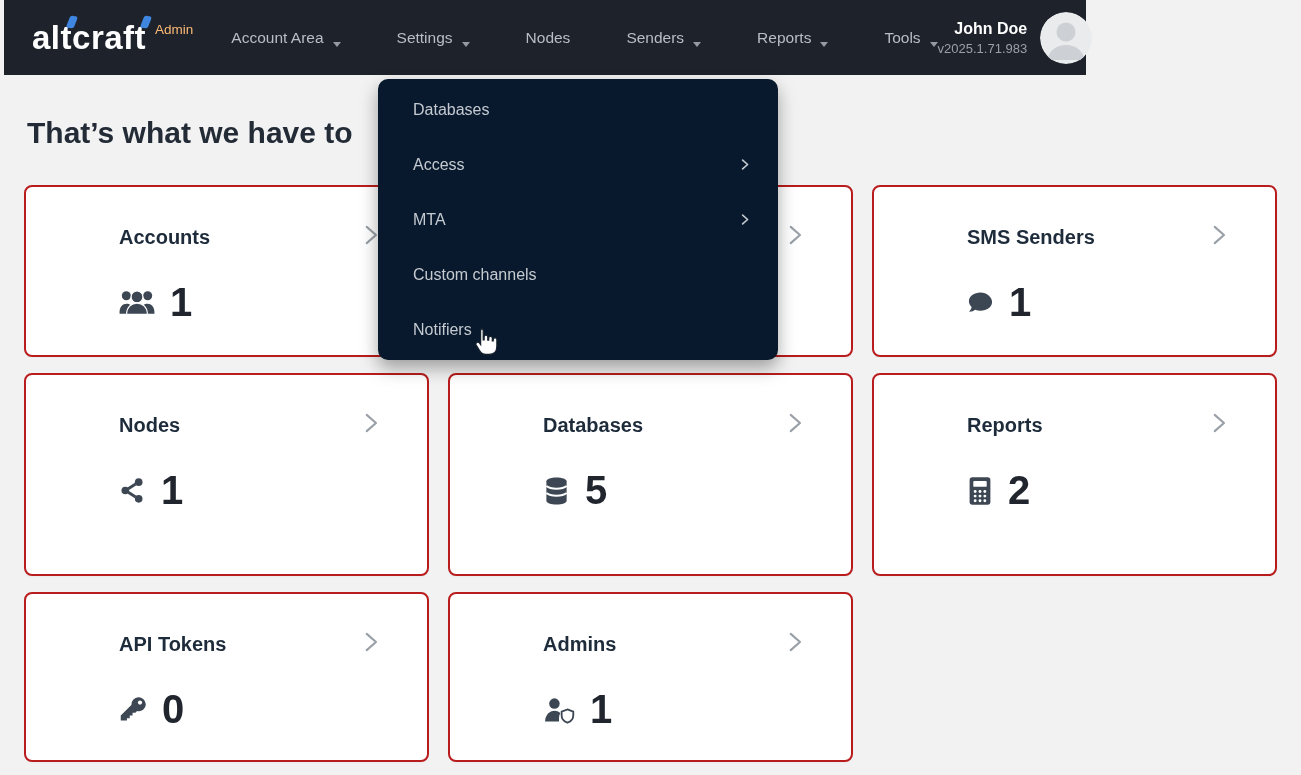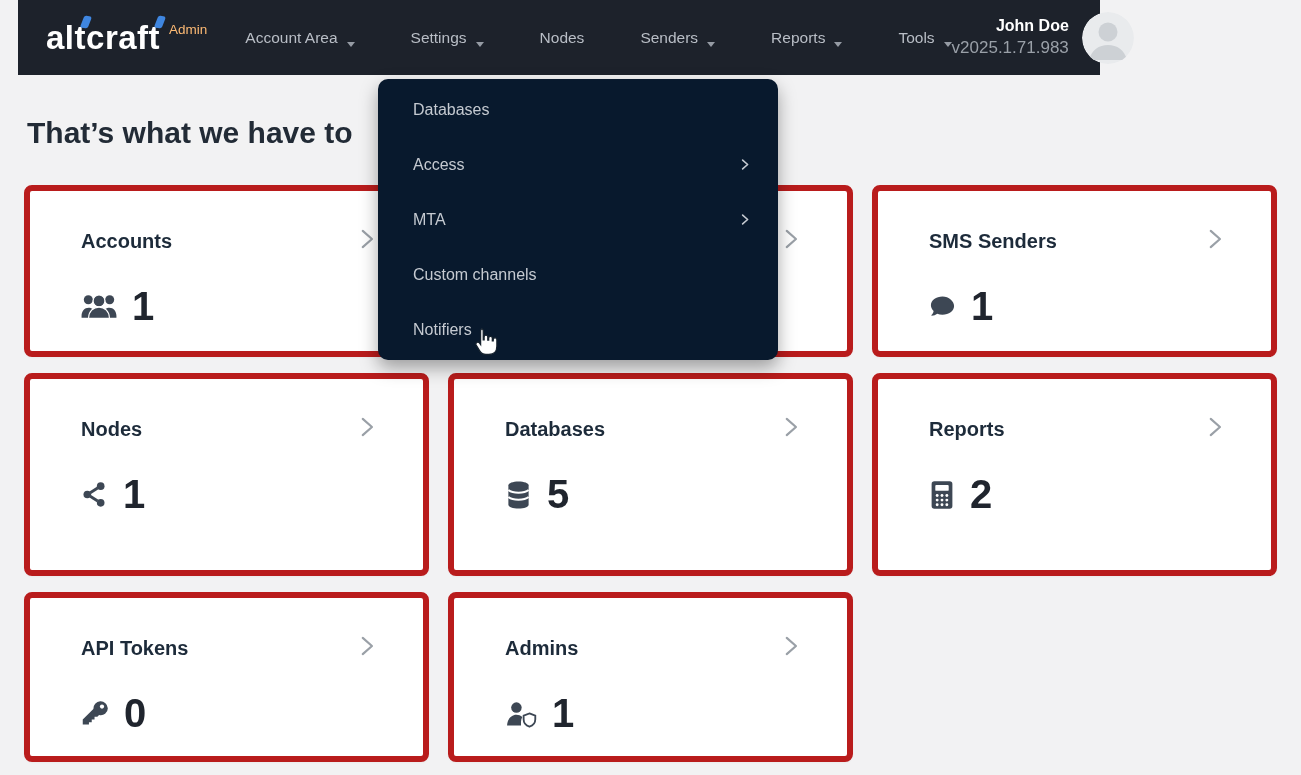--- a/index.html
+++ b/index.html
@@ -6,21 +6,21 @@
   html,body { width:1301px; height:775px; }
   body {
     font-family:"Liberation Sans","DejaVu Sans",sans-serif;
     background:#f2f2f3;
     position:relative;
     overflow:hidden;
   }
 
   
   .navbar {
-    position:absolute; top:0; left:18px; width:1082px; height:75px;
+    position:absolute; top:0; left:4px; width:1082px; height:75px;
     background:#1d222b; display:flex; align-items:center; z-index:10;
   }
   .logo { margin-left:28px; display:flex; align-items:flex-start; cursor:pointer; }
   .brand { color:#ffffff; font-size:33px; font-weight:700; line-height:1.15; letter-spacing:.5px; display:flex; }
   .brand .t-accent { position:relative; }
   .brand .t-accent::before {
     content:""; position:absolute; top:-3px; right:-4px; width:8px; height:12px;
     background:#3f86e0; transform:skewX(-16deg) rotate(6deg); border-radius:2px 3px 2px 2px;
   }
   .admin-label { color:#fdba74; font-size:13.5px; margin-left:9px; margin-top:3px; }
@@ -29,21 +29,21 @@
   .nav-item { display:flex; align-items:flex-end; gap:9px; color:#b9bec6; font-size:15.5px; cursor:pointer; white-space:nowrap; }
   .caret {
     width:0; height:0; margin-top:2px;
     border-left:4.5px solid transparent; border-right:4.5px solid transparent;
     border-top:5.5px solid #959ba4;
   }
 
   .nav-user { margin-left:auto; margin-right:27px; display:flex; align-items:center; gap:13px; }
   .user-text { text-align:right; }
   .user-name { color:#ffffff; font-weight:700; font-size:16px; }
-  .user-version { color:#9aa0a8; font-size:17px; margin-top:3px; }
+  .user-version { color:#9aa0a8; font-size:13px; margin-top:3px; }
   .avatar { width:52px; height:52px; border-radius:50%; overflow:hidden; display:block; cursor:pointer; }
 
   
   .dropdown {
     position:absolute; left:378px; top:79px; width:400px; height:281px;
     background:#08192d; border-radius:10px; z-index:50;
     box-shadow:0 8px 18px rgba(0,0,0,.35);
     padding-top:3px;
   }
   .dropdown-item {
@@ -60,22 +60,22 @@
   }
 
   .grid {
     position:absolute; left:24px; top:185px; width:1253px; z-index:1;
     display:grid; grid-template-columns:repeat(3,1fr);
     grid-template-rows:172px 203px 170px;
     column-gap:19px; row-gap:16px;
   }
   .card {
     position:relative; background:#ffffff;
-    border:6px solid #b91c1c; border-radius:8px;
-    padding:34px 50px 0 51px; cursor:pointer;
+    border:2px solid #b91c1c; border-radius:8px;
+    padding:34px 50px 0 93px; cursor:pointer;
     box-shadow:0 1px 2px rgba(0,0,0,.03);
   }
   .card-title { font-size:20px; font-weight:700; color:#1d2b3a; line-height:32px; max-width:240px; }
   .card-chevron { position:absolute; top:35px; right:44px; display:flex; }
   .count-row { display:flex; align-items:center; gap:15px; margin-top:27px; }
   .count-icon { color:#3d4754; display:flex; }
   .count { font-size:40px; font-weight:700; color:#20252e; }
 </style>
 </head>
 <body>

